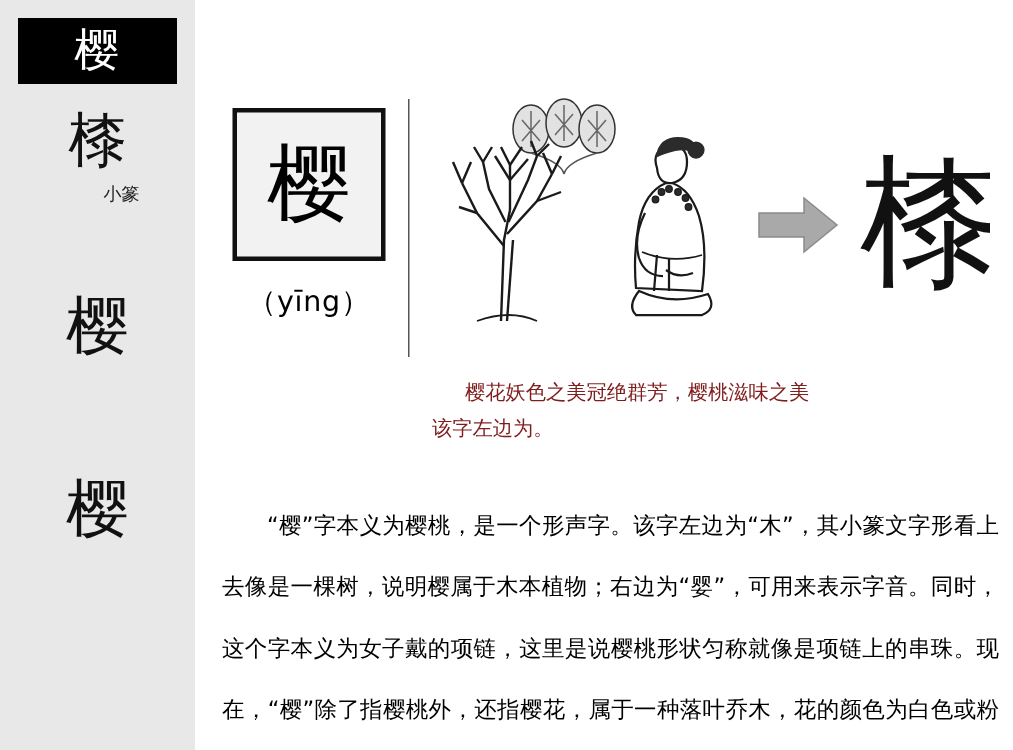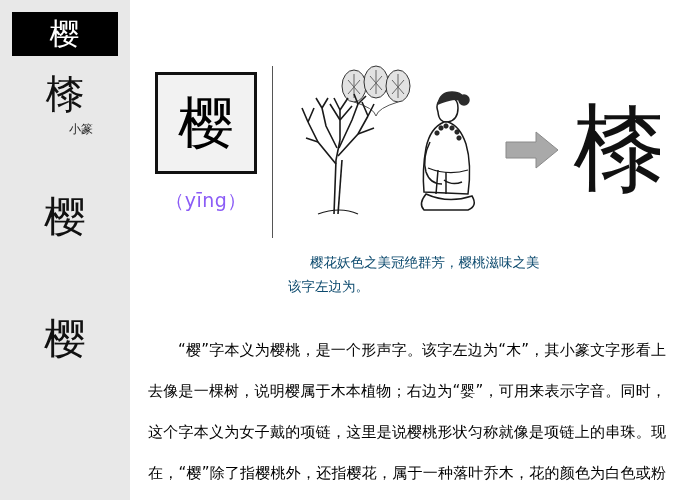--- a/index.html
+++ b/index.html
@@ -110,21 +110,21 @@
   #headword-box .glyph {
     font-size: 56px;
     line-height: 1;
     font-family: "DejaVu Sans", sans-serif;
     color: #000000;
   }
   #headword-pinyin {
     margin-top: 14px;
     font-size: 19px;
     font-family: "DejaVu Sans", sans-serif;
-    color: #8b5cf6;
+    color: #000000;
     letter-spacing: 0.5px;
   }
   #divider {
     position: absolute;
     left: 124px;
     top: 2px;
     width: 0;
     height: 172px;
     border-left: 1px solid #555555;
   }
@@ -140,21 +140,21 @@
   #illus-svg { display: block; }
 
   
   #caption {
     position: absolute;
     left: 140px;
     top: 186px;
     width: 372px;
     font-size: 13.5px;
     line-height: 24px;
-    color: #0c4a6e;
+    color: #7f1d1d;
     font-family: "DejaVu Sans", sans-serif;
   }
   #caption .line1 { text-indent: 22px; }
 
   
   #body-text {
     position: absolute;
     left: 18px;
     top: 330px;
     width: 518px;

